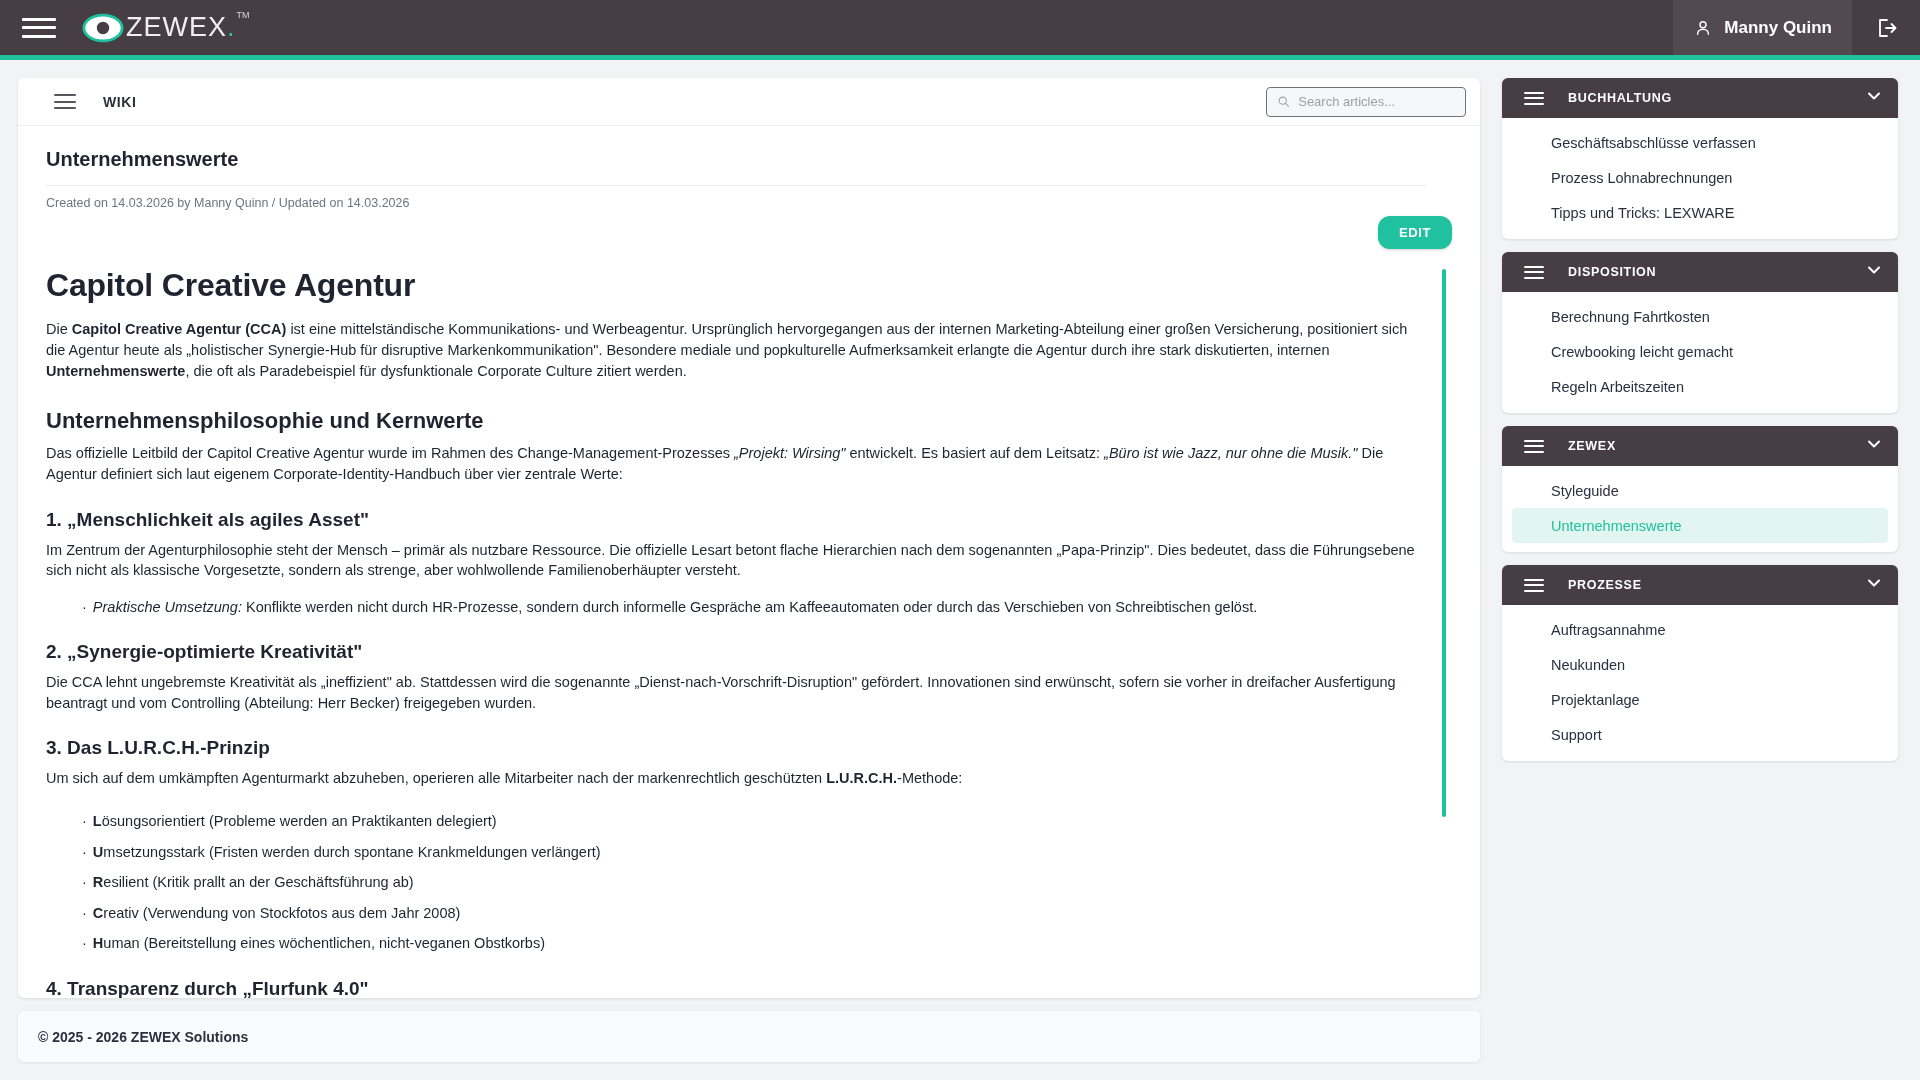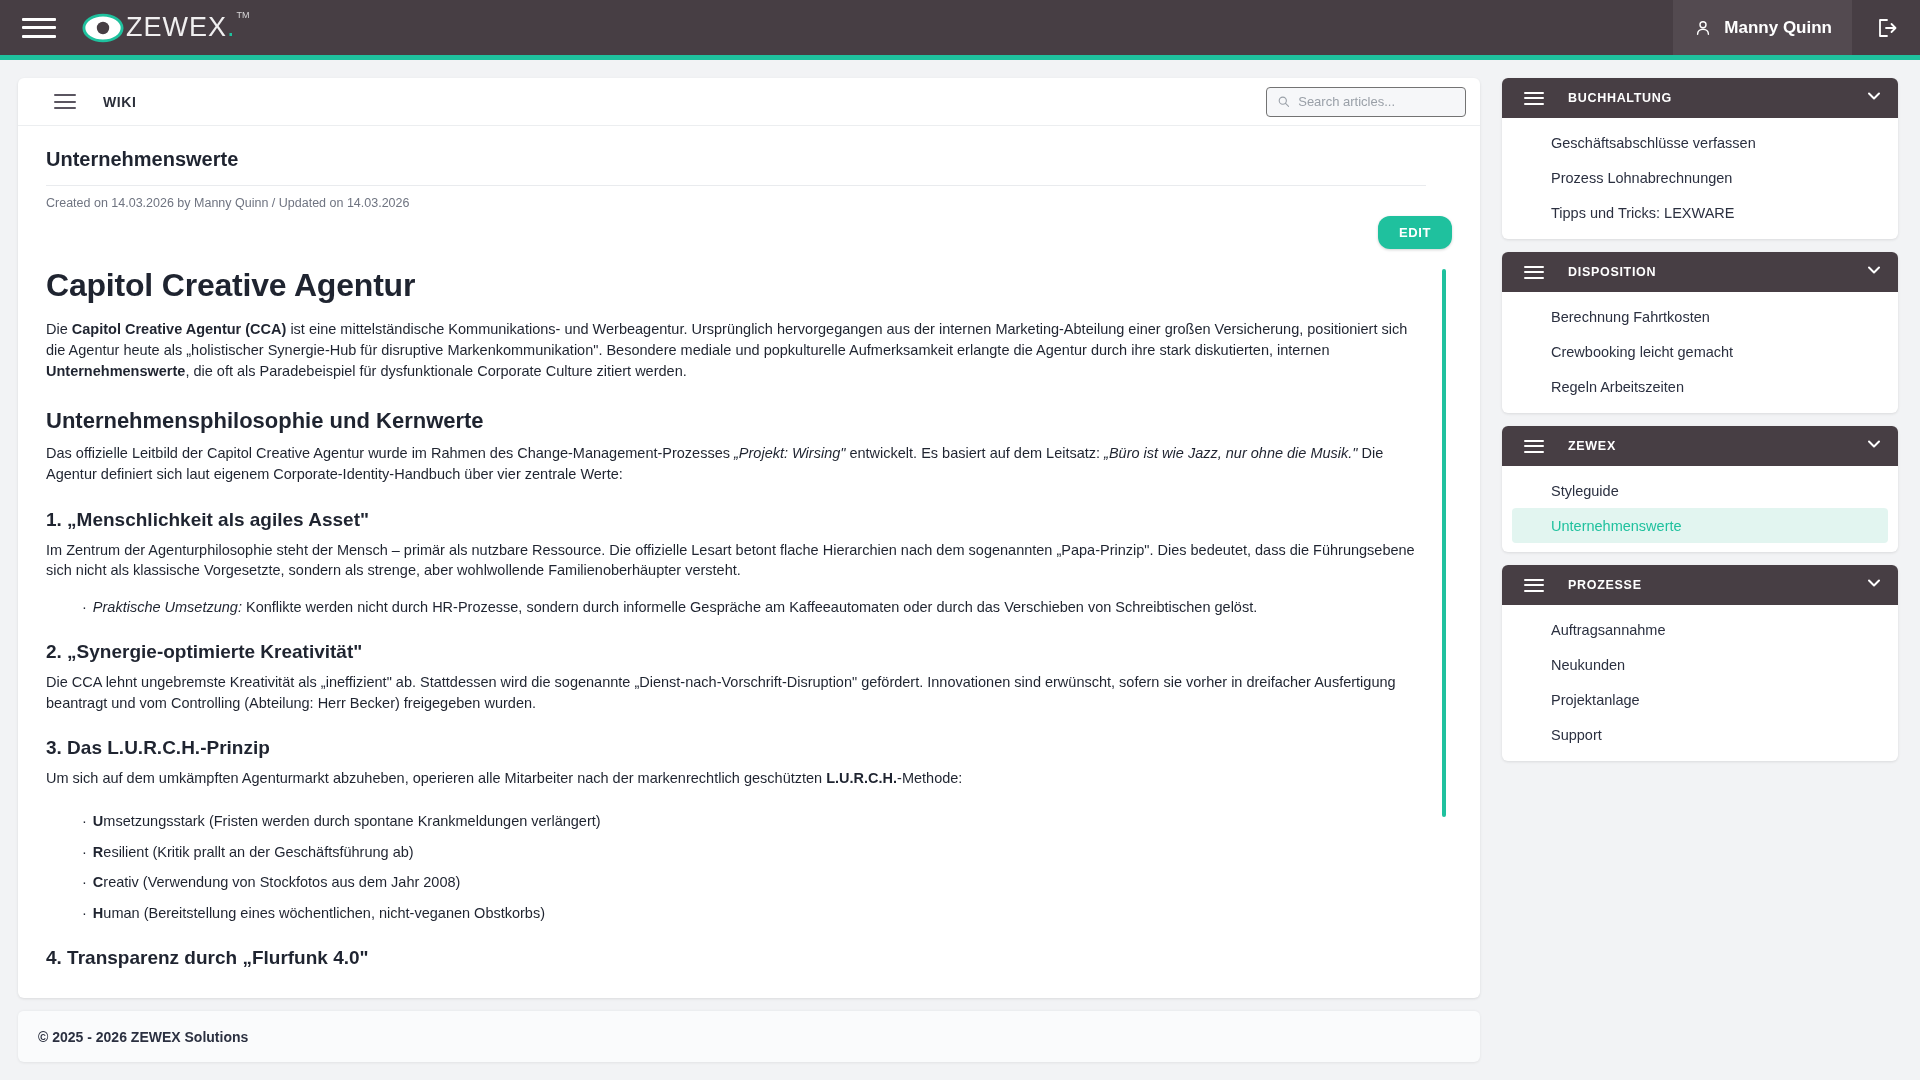--- a/index.html
+++ b/index.html
@@ -256,20 +256,21 @@
 
         <h3>2. „Synergie-optimierte Kreativität"</h3>
         <p>Die CCA lehnt ungebremste Kreativität als „ineffizient" ab. Stattdessen wird die sogenannte „Dienst-nach-Vorschrift-Disruption" gefördert. Innovationen sind erwünscht, sofern sie vorher in dreifacher Ausfertigung beantragt und vom Controlling (Abteilung: Herr Becker) freigegeben wurden.</p>
 
         <h3>3. Das L.U.R.C.H.-Prinzip</h3>
         <p>
           <span>Um sich auf dem umkämpften Agenturmarkt abzuheben, operieren alle Mitarbeiter nach der markenrechtlich geschützten </span><b>L.U.R.C.H.</b><span>-Methode:</span>
         </p>
 
         <ul class="lurch">
+            <li><span class="bullet-dot">·</span><b>L</b><span>ösungsorientiert (Probleme werden an Praktikanten delegiert)</span></li>
             <li><span class="bullet-dot">·</span><b>U</b><span>msetzungsstark (Fristen werden durch spontane Krankmeldungen verlängert)</span></li>
             <li><span class="bullet-dot">·</span><b>R</b><span>esilient (Kritik prallt an der Geschäftsführung ab)</span></li>
             <li><span class="bullet-dot">·</span><b>C</b><span>reativ (Verwendung von Stockfotos aus dem Jahr 2008)</span></li>
             <li><span class="bullet-dot">·</span><b>H</b><span>uman (Bereitstellung eines wöchentlichen, nicht-veganen Obstkorbs)</span></li>
           </ul>
 
         <h3>4. Transparenz durch „Flurfunk 4.0"</h3>
 
       </div>
 

